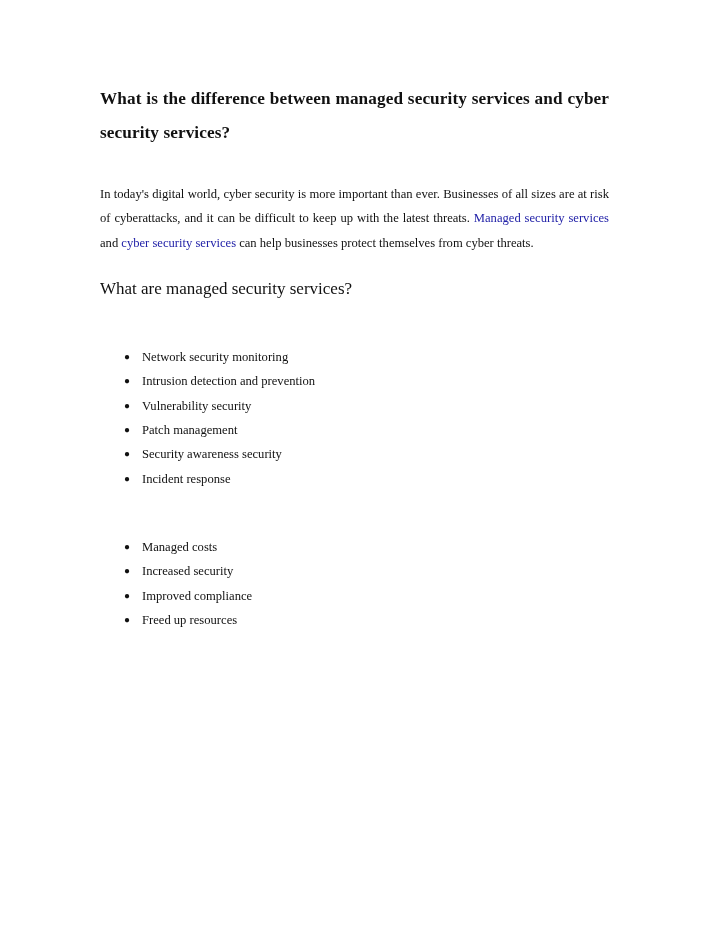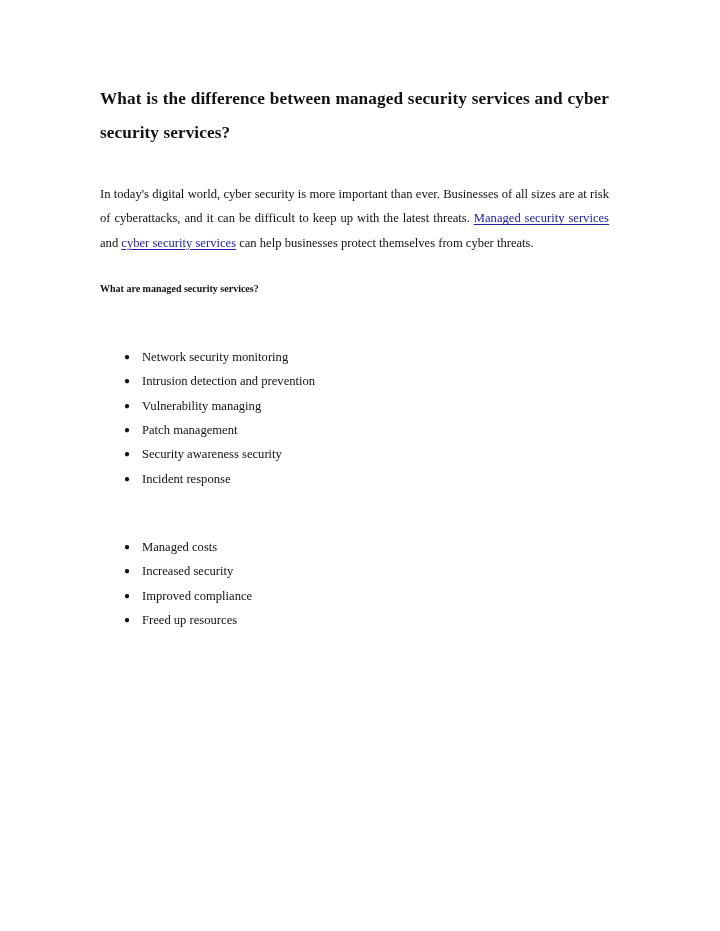--- a/index.html
+++ b/index.html
@@ -54,33 +54,32 @@
     text-align-last: left;
     margin: 0;
     color: #111111;
   }
 
   .spacer-lg { height: 32px; }
   .spacer-md { height: 22px; }
 
   
   .subhead {
-    font-size: 10px;
-    font-weight: bold;
+    font-size: 17px;
+    font-weight: normal;
     line-height: 24.3px;
     margin: 0;
     text-align: left;
     color: #111111;
   }
 
   
   a.doclink,
   .doclink {
     color: #2222a8;
-    text-decoration: underline;
     text-decoration-thickness: 1px;
     text-underline-offset: 1.5px;
     cursor: pointer;
   }
 
   
   ul.bullets {
     list-style: none;
     margin: 0;
     padding: 0;
@@ -122,21 +121,21 @@
     <p class="subhead">What are managed security services?</p>
 
     <div class="spacer-md"></div>
 
 
     <div class="spacer-md"></div>
 
     <ul class="bullets" id="services-list">
         <li><span class="bullet-dot">●</span><span>Network security monitoring</span></li>
         <li><span class="bullet-dot">●</span><span>Intrusion detection and prevention</span></li>
-        <li><span class="bullet-dot">●</span><span>Vulnerability managing</span></li>
+        <li><span class="bullet-dot">●</span><span>Vulnerability security</span></li>
         <li><span class="bullet-dot">●</span><span>Patch management</span></li>
         <li><span class="bullet-dot">●</span><span>Security awareness security</span></li>
         <li><span class="bullet-dot">●</span><span>Incident response</span></li>
       </ul>
 
     <div class="spacer-md"></div>
 
 
     <div class="spacer-md"></div>
 

